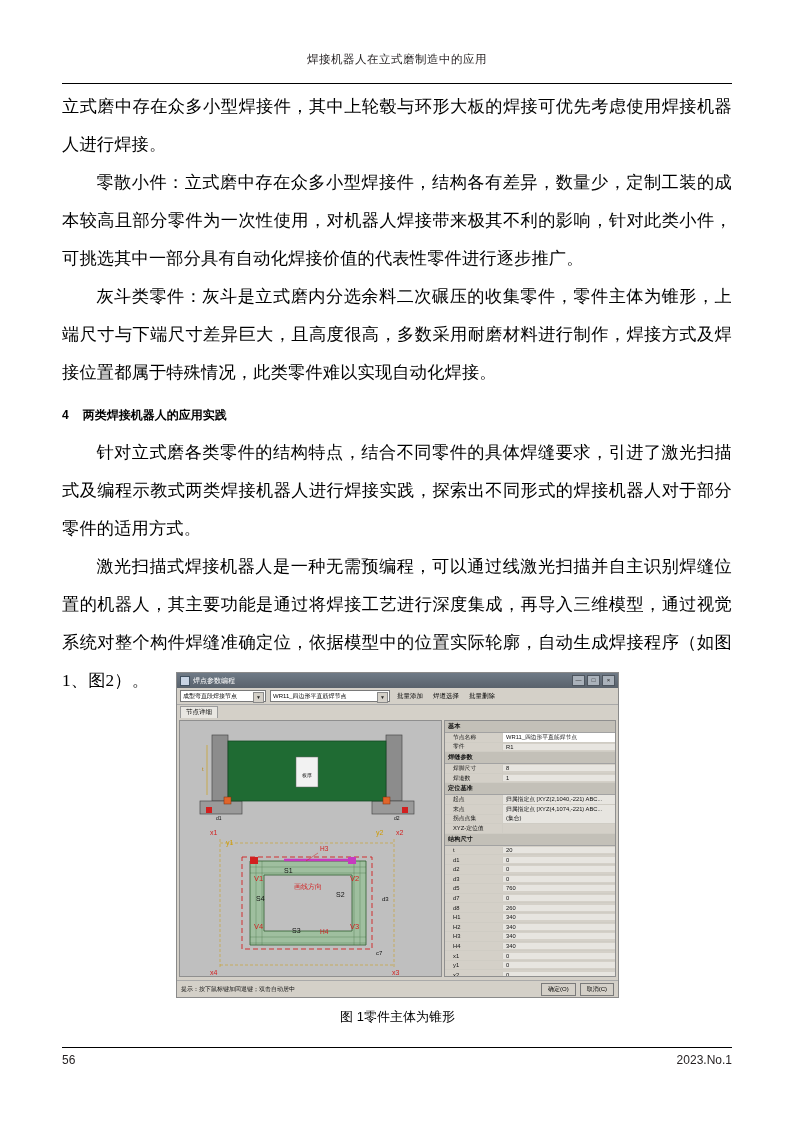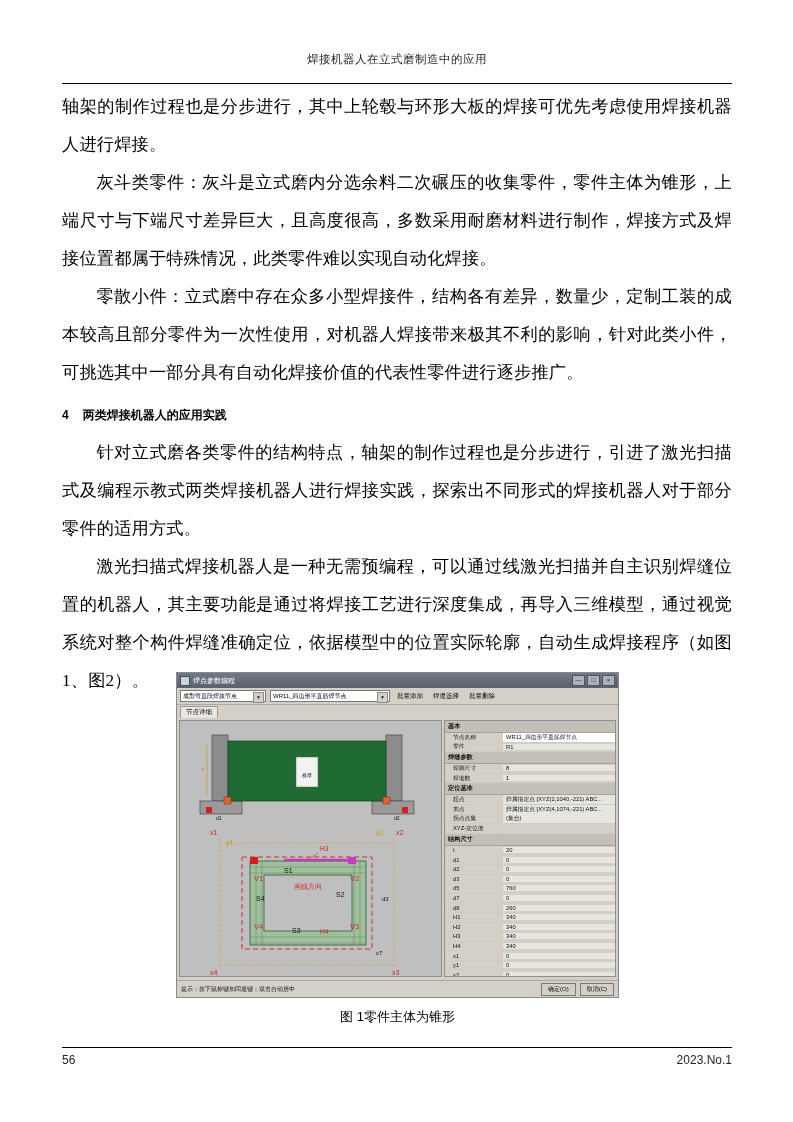--- a/index.html
+++ b/index.html
@@ -300,28 +300,28 @@
 <body>
 
 <div class="page">
 
   <div class="header-area">
     <div class="header-title">焊接机器人在立式磨制造中的应用</div>
   </div>
   <div class="header-rule"></div>
 
   <div class="body-area">
-    <p class="para">轴架的制作过程也是分步进行，其中上轮毂与环形大板的焊接可优先考虑使用焊接机器人进行焊接。</p>
+    <p class="para">立式磨中存在众多小型焊接件，其中上轮毂与环形大板的焊接可优先考虑使用焊接机器人进行焊接。</p>
+    <p class="para indent">零散小件：立式磨中存在众多小型焊接件，结构各有差异，数量少，定制工装的成本较高且部分零件为一次性使用，对机器人焊接带来极其不利的影响，针对此类小件，可挑选其中一部分具有自动化焊接价值的代表性零件进行逐步推广。</p>
     <p class="para indent">灰斗类零件：灰斗是立式磨内分选余料二次碾压的收集零件，零件主体为锥形，上端尺寸与下端尺寸差异巨大，且高度很高，多数采用耐磨材料进行制作，焊接方式及焊接位置都属于特殊情况，此类零件难以实现自动化焊接。</p>
-    <p class="para indent">零散小件：立式磨中存在众多小型焊接件，结构各有差异，数量少，定制工装的成本较高且部分零件为一次性使用，对机器人焊接带来极其不利的影响，针对此类小件，可挑选其中一部分具有自动化焊接价值的代表性零件进行逐步推广。</p>
 
     <h2 class="h-sec">
       <span class="num">4</span><span>两类焊接机器人的应用实践</span>
     </h2>
-    <p class="para indent">针对立式磨各类零件的结构特点，轴架的制作过程也是分步进行，引进了激光扫描式及编程示教式两类焊接机器人进行焊接实践，探索出不同形式的焊接机器人对于部分零件的适用方式。</p>
+    <p class="para indent">针对立式磨各类零件的结构特点，结合不同零件的具体焊缝要求，引进了激光扫描式及编程示教式两类焊接机器人进行焊接实践，探索出不同形式的焊接机器人对于部分零件的适用方式。</p>
 
     <p class="para indent">激光扫描式焊接机器人是一种无需预编程，可以通过线激光扫描并自主识别焊缝位置的机器人，其主要功能是通过将焊接工艺进行深度集成，再导入三维模型，通过视觉系统对整个构件焊缝准确定位，依据模型中的位置实际轮廓，自动生成焊接程序（如图1、图2）。</p>
   </div>
 
   <div class="figure-wrap">
     <div class="app-window">
 
       <div class="titlebar">
         <span class="t-ico"></span>
         <span class="t-txt">焊点参数编程</span>

